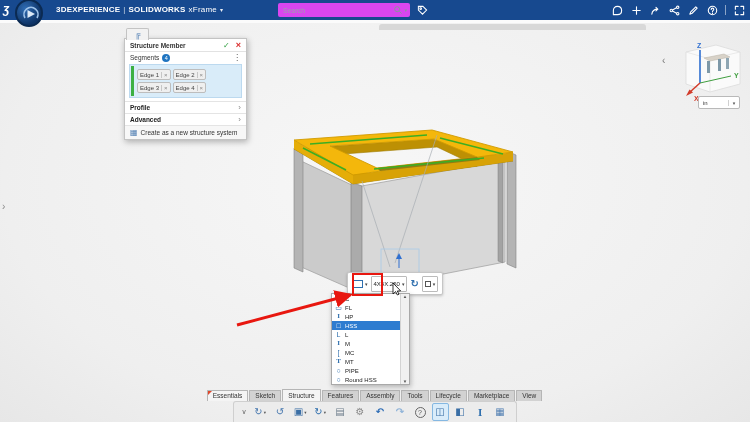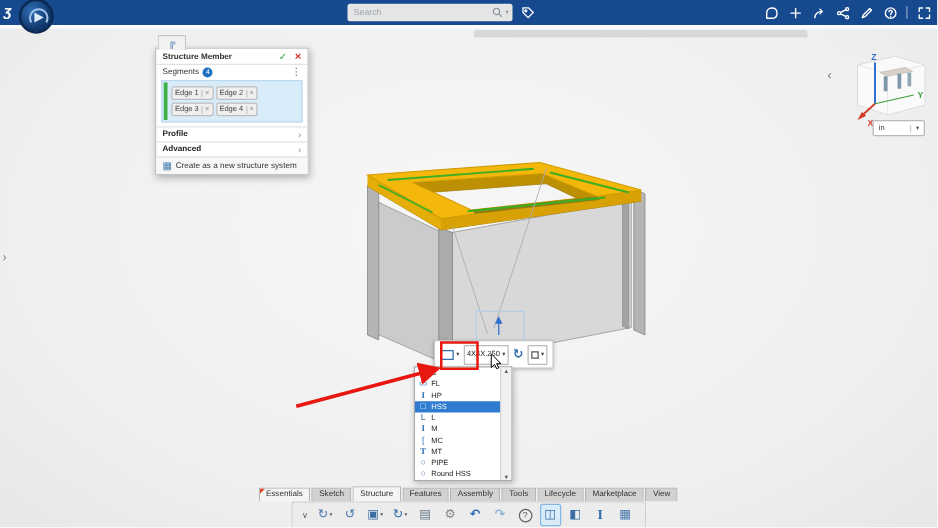--- a/index.html
+++ b/index.html
@@ -9,21 +9,21 @@
   .topbar{position:absolute;left:0;top:0;width:750px;height:20px;background:#17498f;z-index:20;}
   .logo-swirl{position:absolute;left:3px;top:2px;color:#fff;font-size:12px;font-weight:bold;font-style:italic;line-height:14px;}
   .compass{position:absolute;left:15px;top:-1px;width:28px;height:28px;border-radius:50%;
     background:radial-gradient(circle at 35% 32%,#2f6cb4,#0e3366 70%);border:2px solid #0b2a52;box-sizing:border-box;z-index:21;}
   .compass svg{position:absolute;left:1px;top:1px;}
   .brand{position:absolute;left:56px;top:0;height:20px;line-height:20px;color:#fff;font-size:8px;letter-spacing:.2px;white-space:nowrap;}
   .brand b{font-weight:bold;}
   .brand .sep{opacity:.75;margin:0 3px;font-weight:400;}
   .brand .app{font-weight:400;margin-left:3px;}
   .brand .caret{font-size:6px;margin-left:3px;opacity:.9;}
-  .searchwrap{position:absolute;left:278px;top:3px;width:132px;height:14px;background:#e5e5e5;border-radius:2px;display:flex;align-items:center;}
+  .searchwrap{position:absolute;left:278px;top:3px;width:132px;height:14px;background:#d946ef;border-radius:2px;display:flex;align-items:center;}
   .searchwrap input{flex:1;border:none;outline:none;background:transparent;font-size:7px;padding:0 0 0 5px;color:#333;min-width:0;}
   .searchwrap input::placeholder{color:#9aa3ad;}
   .s-ic{color:#8b949e;width:12px;height:12px;display:flex;align-items:center;justify-content:center;}
   .s-caret{color:#8b949e;font-size:5px;margin-right:3px;}
   .tagbtn{position:absolute;left:415px;top:3px;width:14px;height:14px;color:#fff;display:flex;align-items:center;justify-content:center;}
   .tr-icons{position:absolute;right:5px;top:0;height:20px;display:flex;align-items:center;gap:7px;color:#fff;}
   .tbi{width:12px;height:12px;display:flex;align-items:center;justify-content:center;}
   .tr-sep{width:1px;height:10px;background:rgba(255,255,255,.5);}
 
   
@@ -185,20 +185,23 @@
   </svg>
 
   <div class="topbar">
     <span class="logo-swirl">ʒ</span>
     <span class="compass">
       <svg width="24" height="24" viewBox="0 0 24 24">
         <path d="M7 16 A7 7 0 1 1 19 16" stroke="#9fc3ea" stroke-width="1.6" fill="none"></path>
         <path d="M9.5 8 L17 12 L9.5 16 Z" fill="#dce9f7"></path>
       </svg>
     </span>
+    <span class="brand">
+      <b>3DEXPERIENCE</b><span class="sep">|</span><b>SOLIDWORKS</b><span class="app">xFrame</span><span class="caret icon-caret-down"></span>
+    </span>
     <span class="searchwrap">
       <input placeholder="Search" style="">
       <span class="s-ic">
         <svg viewBox="0 0 12 12" width="10" height="10" fill="none" stroke="currentColor" stroke-width="1.2">
             <circle cx="5" cy="5" r="3"></circle>
             <path d="M7.5 7.5 L10.2 10.2"></path>
           </svg>
       </span>
       <span class="s-caret icon-caret-down"></span>
     </span>

